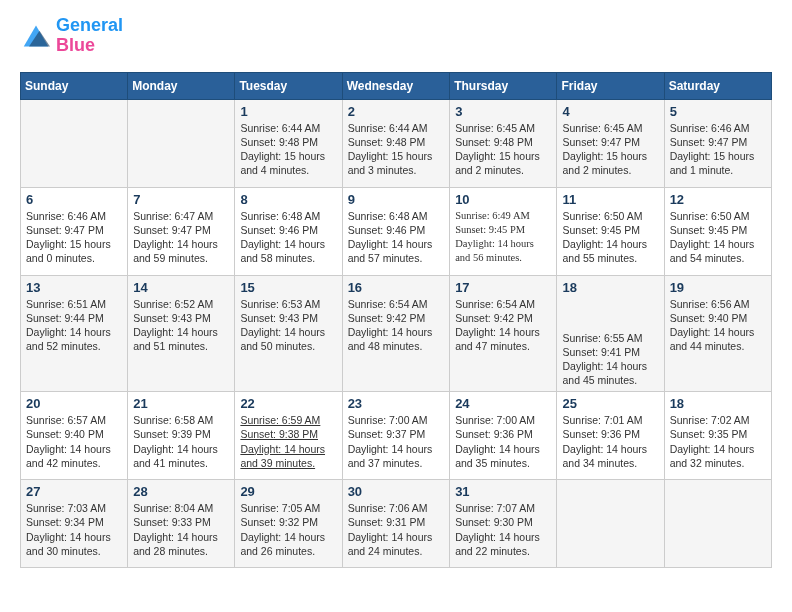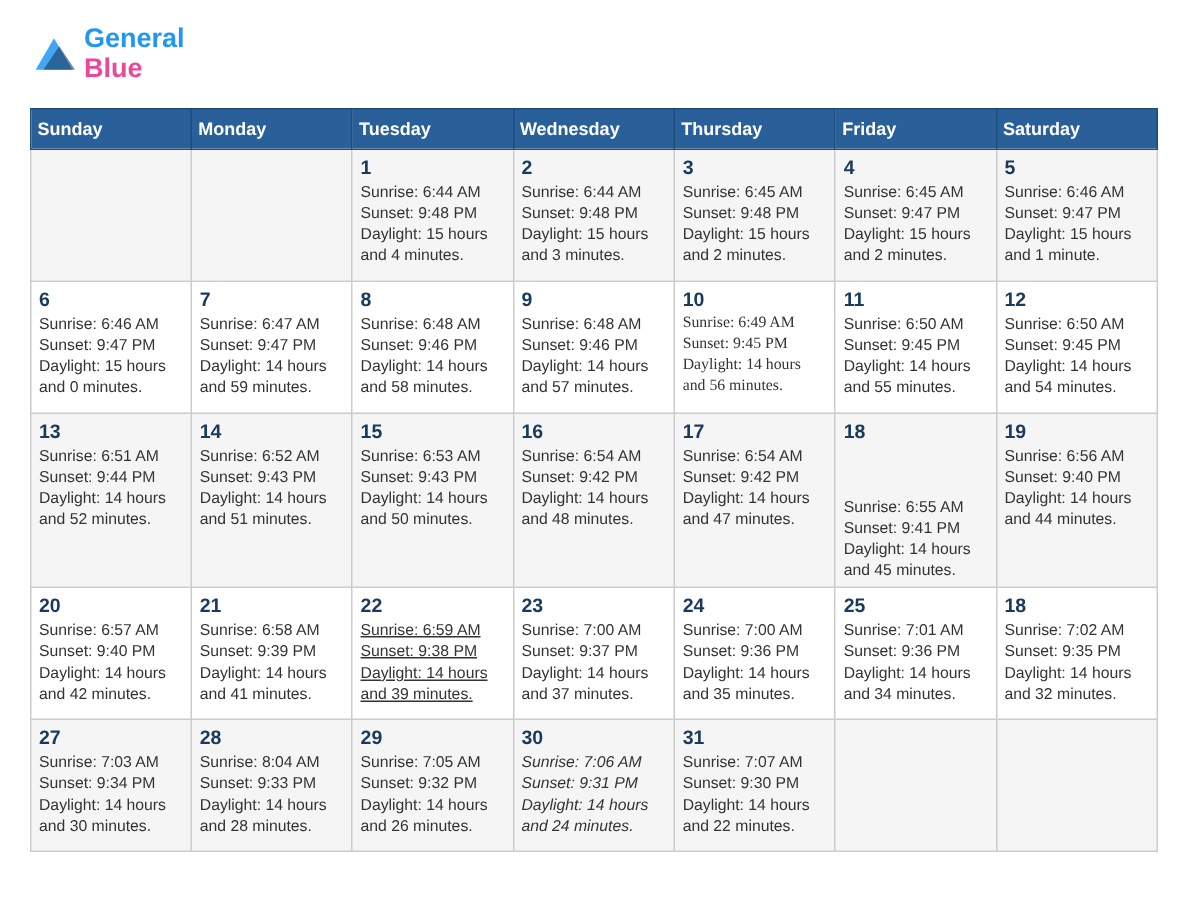--- a/index.html
+++ b/index.html
@@ -334,21 +334,21 @@
         </td>
         <td>
           <span class="day-num">29</span>
           <div class="day-info" style="white-space: pre-line;">Sunrise: 7:05 AM
 Sunset: 9:32 PM
 Daylight: 14 hours
 and 26 minutes.</div>
         </td>
         <td>
           <span class="day-num">30</span>
-          <div class="day-info" style="white-space: pre-line; font-style: italic;">Sunrise: 7:06 AM
+          <div class="day-info" style="white-space: pre-line;">Sunrise: 7:06 AM
 Sunset: 9:31 PM
 Daylight: 14 hours
 and 24 minutes.</div>
         </td>
         <td>
           <span class="day-num">31</span>
           <div class="day-info" style="white-space: pre-line;">Sunrise: 7:07 AM
 Sunset: 9:30 PM
 Daylight: 14 hours
 and 22 minutes.</div>

